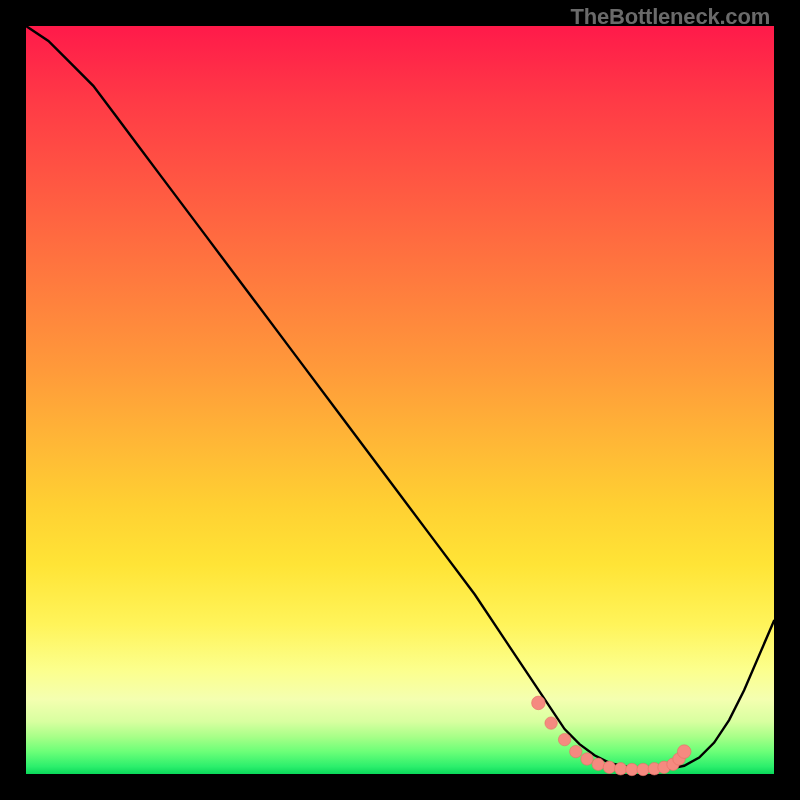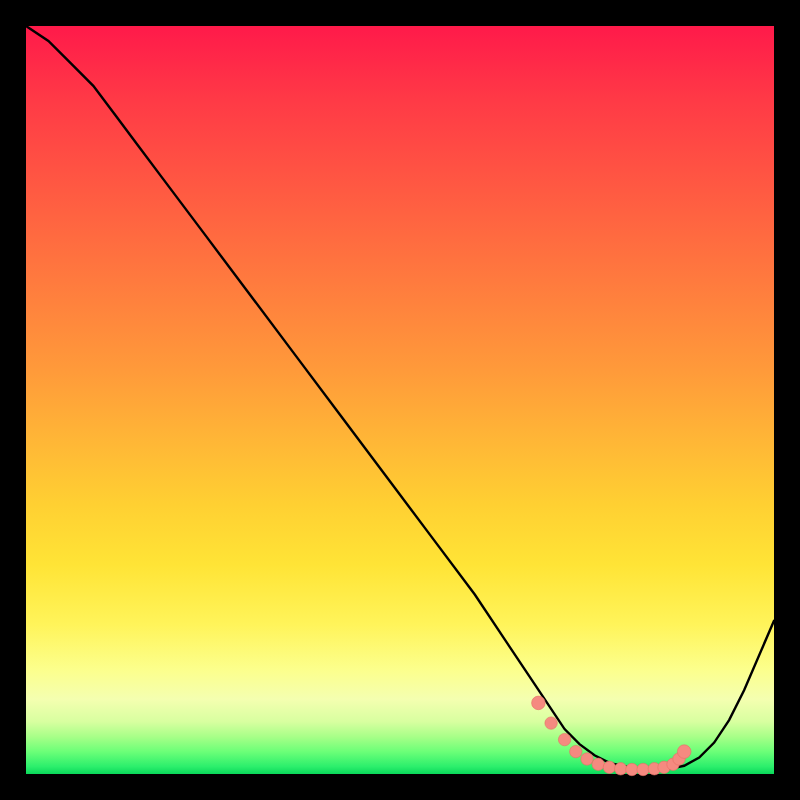--- a/index.html
+++ b/index.html
@@ -83,14 +83,15 @@
           <circle cx="617.1" cy="743.5" r="6.2" fill="#f58a80" stroke="#e66e63" stroke-width="0.6"></circle>
           <circle cx="628.3" cy="742.8" r="6.2" fill="#f58a80" stroke="#e66e63" stroke-width="0.6"></circle>
           <circle cx="638.0" cy="741.3" r="6.2" fill="#f58a80" stroke="#e66e63" stroke-width="0.6"></circle>
           <circle cx="647.0" cy="738.3" r="6.2" fill="#f58a80" stroke="#e66e63" stroke-width="0.6"></circle>
           <circle cx="653.0" cy="733.0" r="6.2" fill="#f58a80" stroke="#e66e63" stroke-width="0.6"></circle>
           <circle cx="658.2" cy="725.6" r="6.8" fill="#f58a80" stroke="#e66e63" stroke-width="0.6"></circle>
         </g>
     </svg>
   </div>
 
+  <div class="attribution">TheBottleneck.com</div>
 
 </div>
 
 </body></html>

